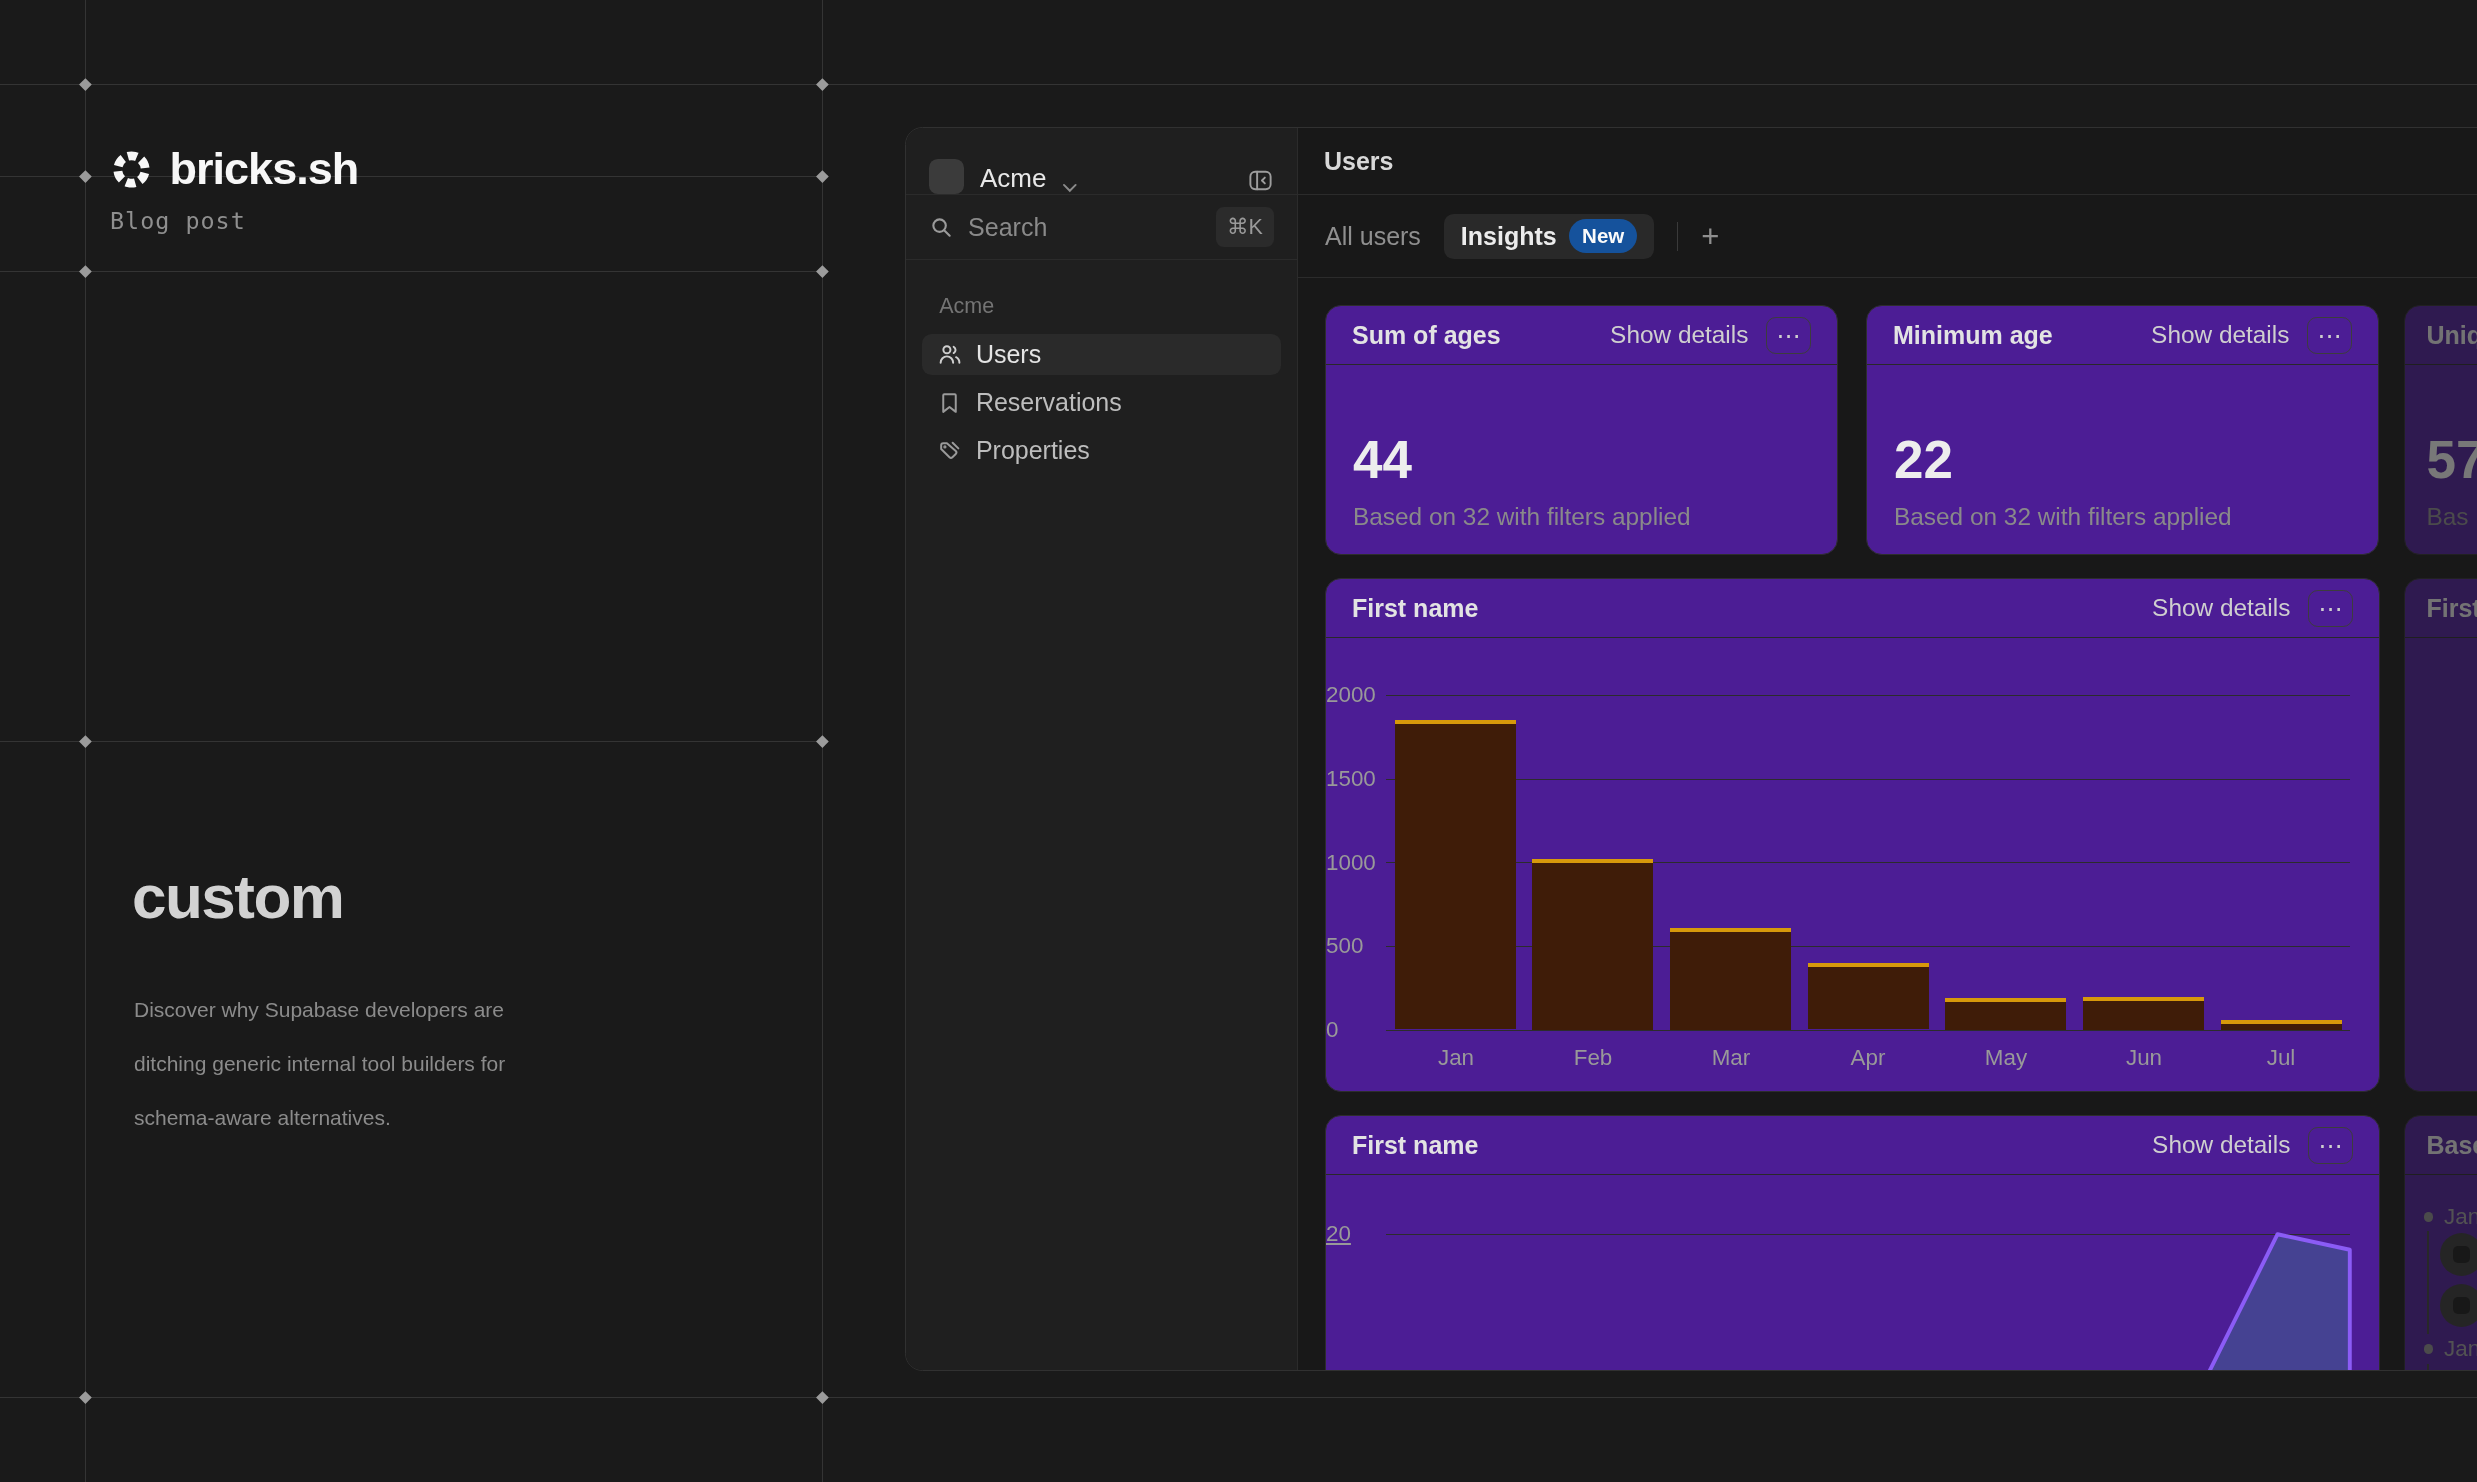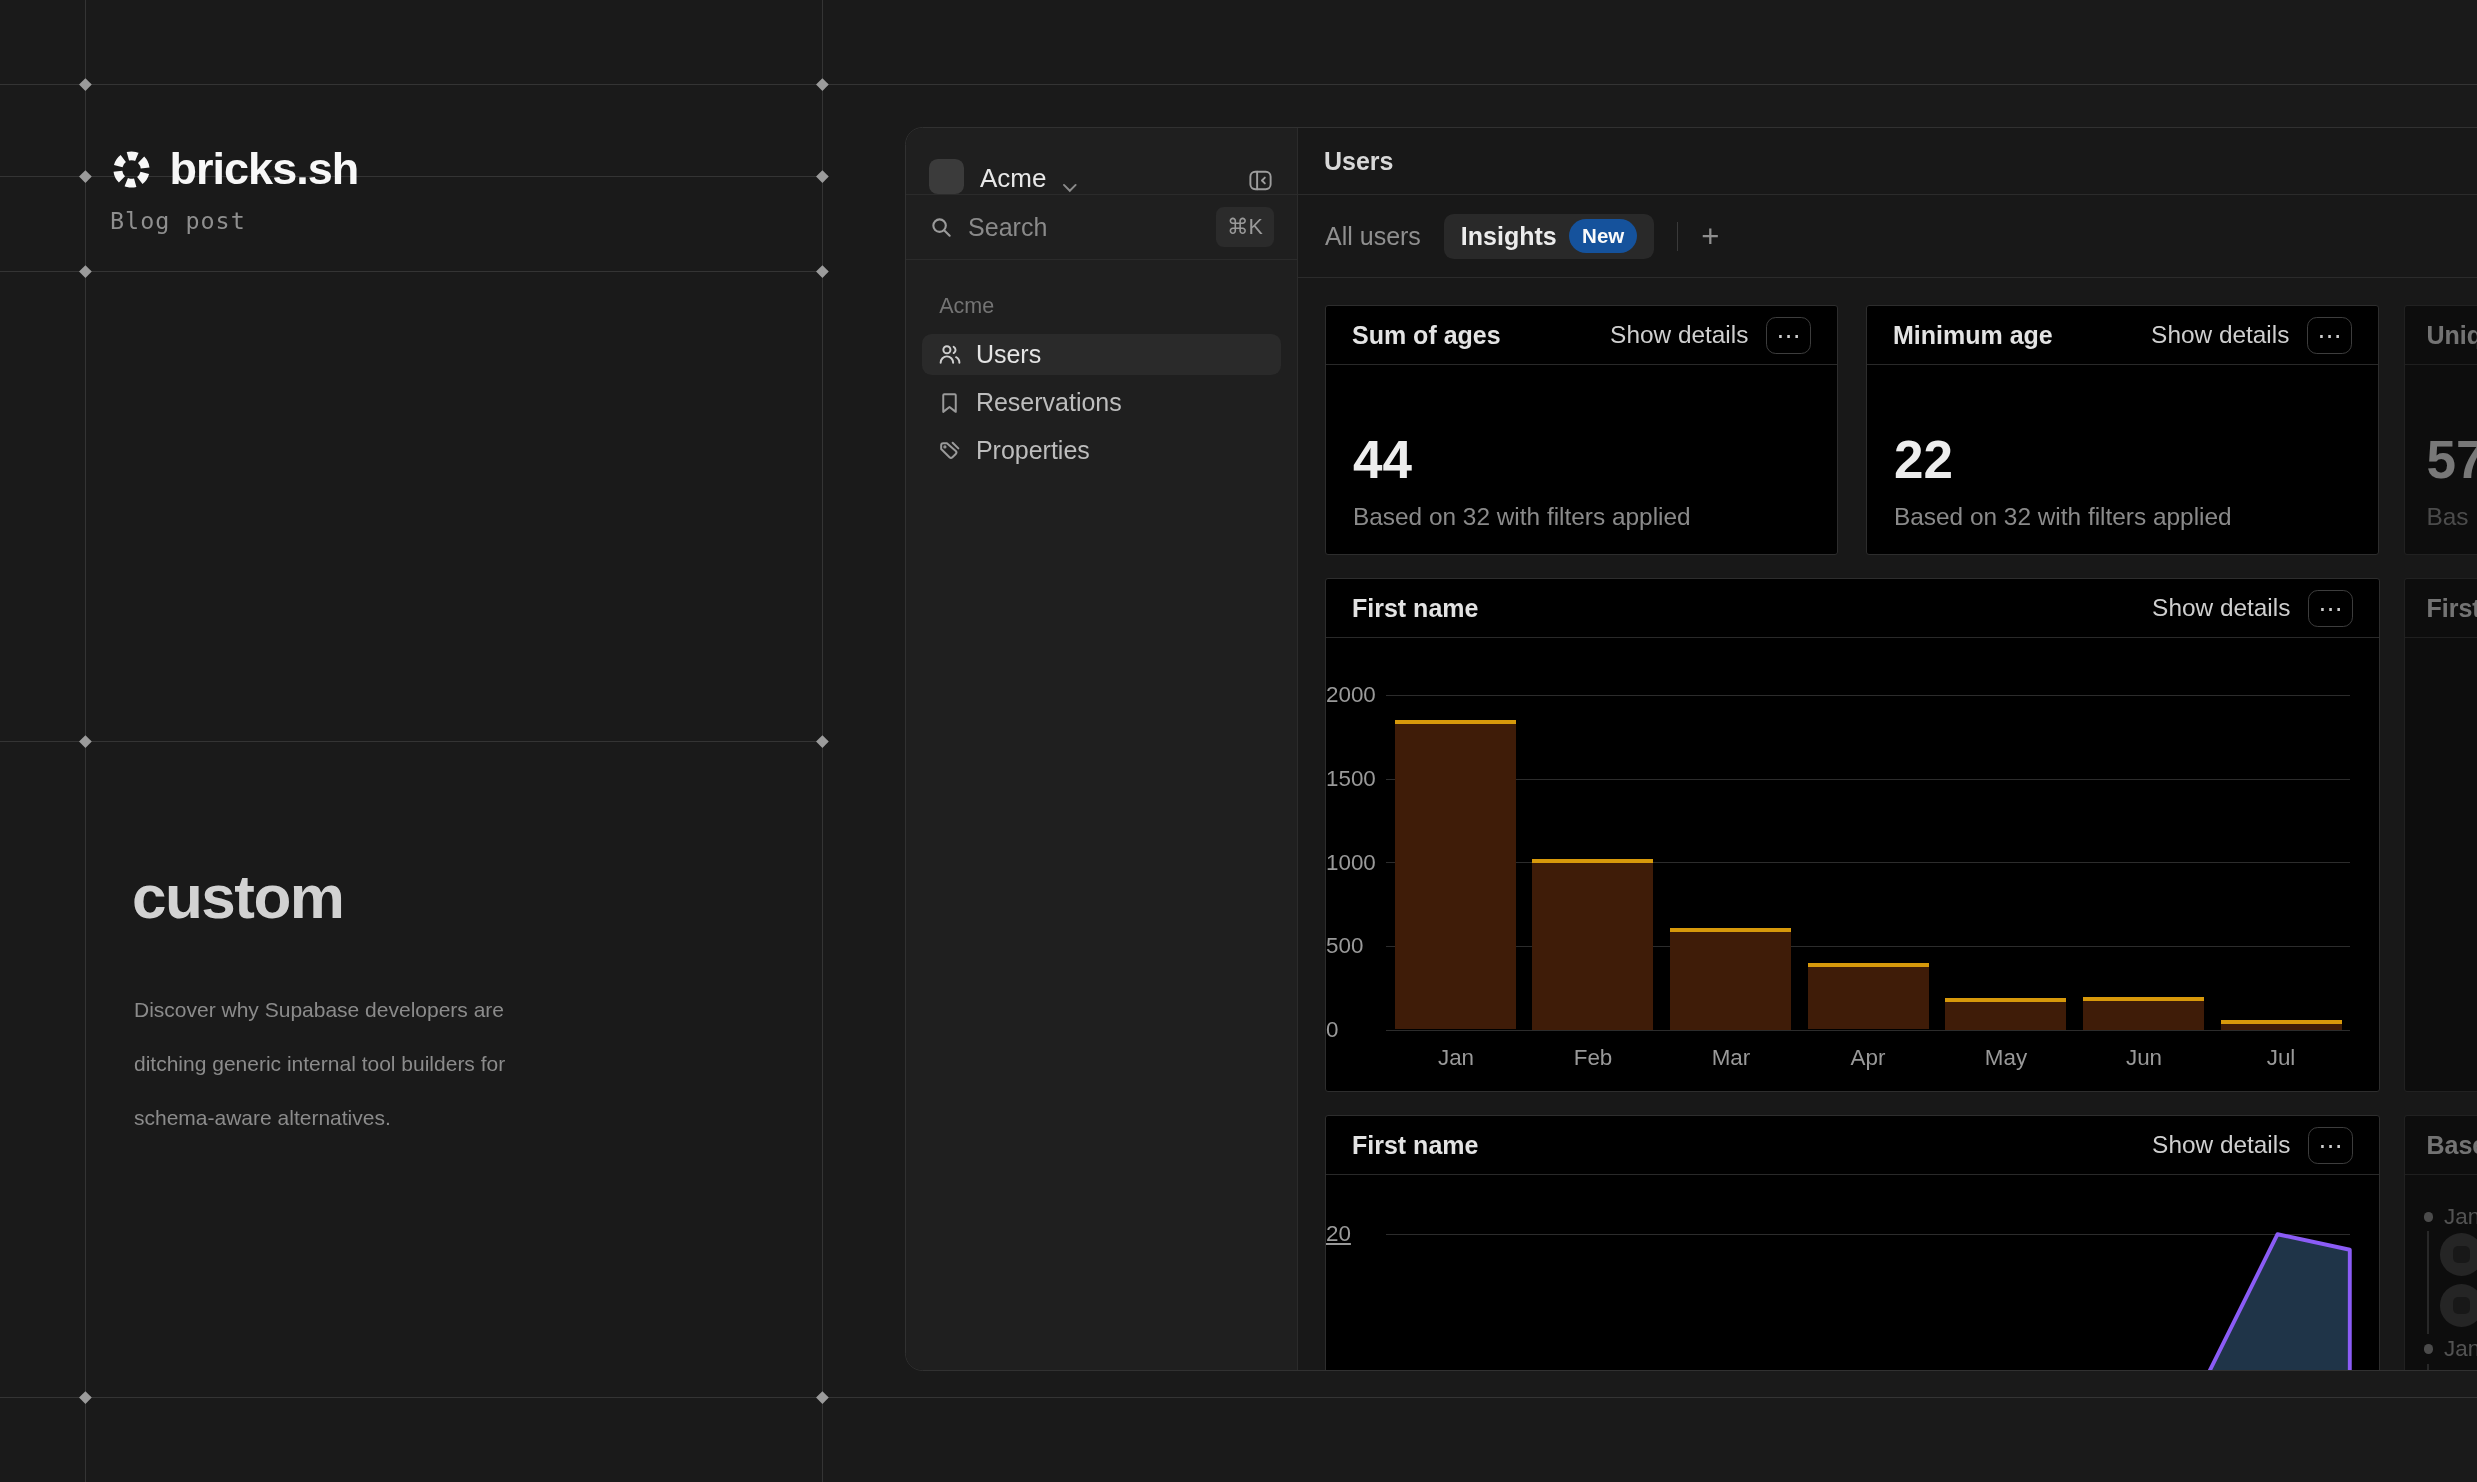--- a/index.html
+++ b/index.html
@@ -52,21 +52,21 @@
   .tabrow{height:83px;border-bottom:1px solid #2b2b2b;display:flex;align-items:center;padding:0 27px;gap:23.4px;}
   .tab-inactive{font-size:25px;color:#8f8f8f;cursor:pointer;}
   .tab-pill{height:45px;border-radius:9.8px;background:#292929;display:flex;align-items:center;gap:12.7px;
             padding:0 16.6px;cursor:pointer;}
   .tab-pill .tlabel{font-size:25px;font-weight:600;color:#ececec;}
   .badge-new{background:#15529c;color:#fafafa;border-radius:974px;padding:4.9px 12.7px;font-size:20.5px;font-weight:600;}
   .tab-sep{width:1px;height:29px;background:#3a3a3a;}
   .tab-add{font-size:31px;color:#8f8f8f;cursor:pointer;line-height:29px;}
 
   
-  .card{position:absolute;background:#000000;border:1px solid #2d2d2d;border-radius:3px;overflow:hidden;}
+  .card{position:absolute;background:#4c1d95;border:1px solid #2d2d2d;border-radius:16px;overflow:hidden;}
   .card-h{height:59px;border-bottom:1px solid #292929;display:flex;align-items:center;padding:0 26px;}
   .card-title{font-size:25px;font-weight:600;color:#e3e3e3;}
   .details{font-size:24.4px;color:#cfcfcf;margin-right:17.6px;cursor:pointer;}
   .menubtn{width:45px;height:37px;border:1px solid #3d3d3d;border-radius:9.8px;display:flex;align-items:center;
            justify-content:center;font-size:24.4px;color:#cfcfcf;cursor:pointer;}
   .stat-value{position:absolute;left:27px;top:123px;font-size:53px;font-weight:700;color:#ededed;}
   .stat-caption{position:absolute;left:27px;top:197px;font-size:24.4px;color:#8a8a8a;}
 
   .chart-plot{position:absolute;inset:0;pointer-events:none;}
   .grid-line{position:absolute;height:1px;background:#2c2c2c;}

